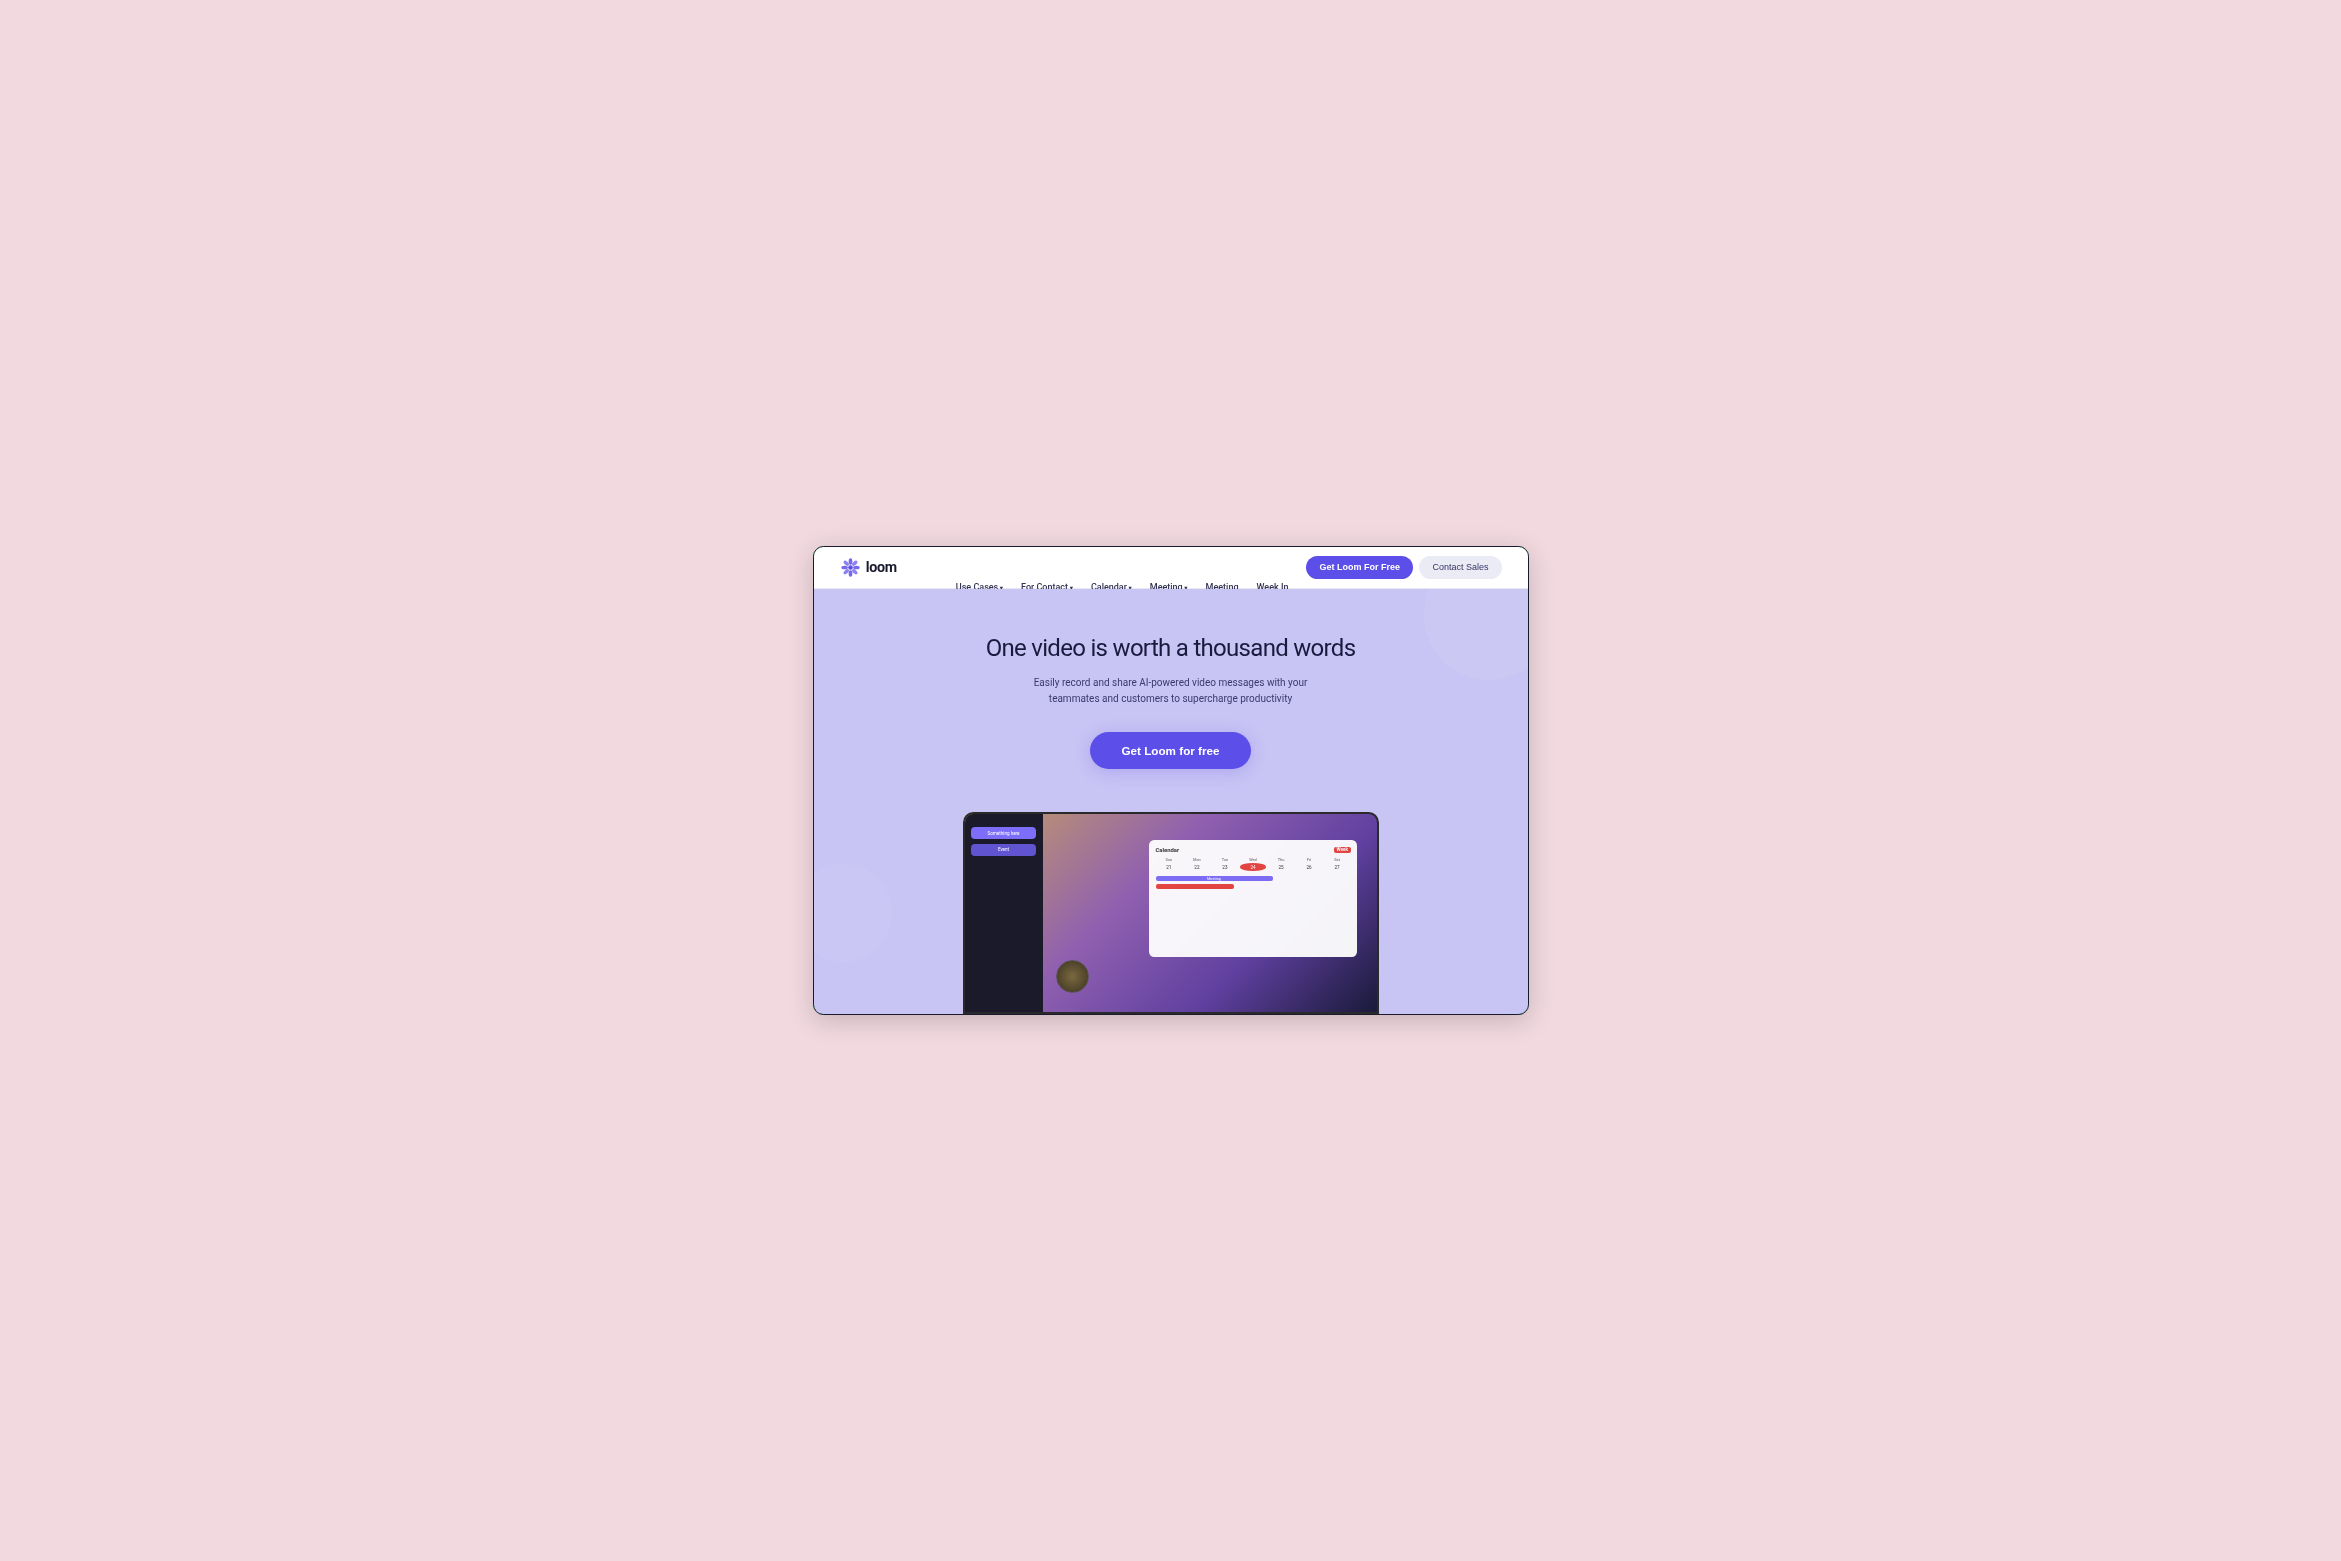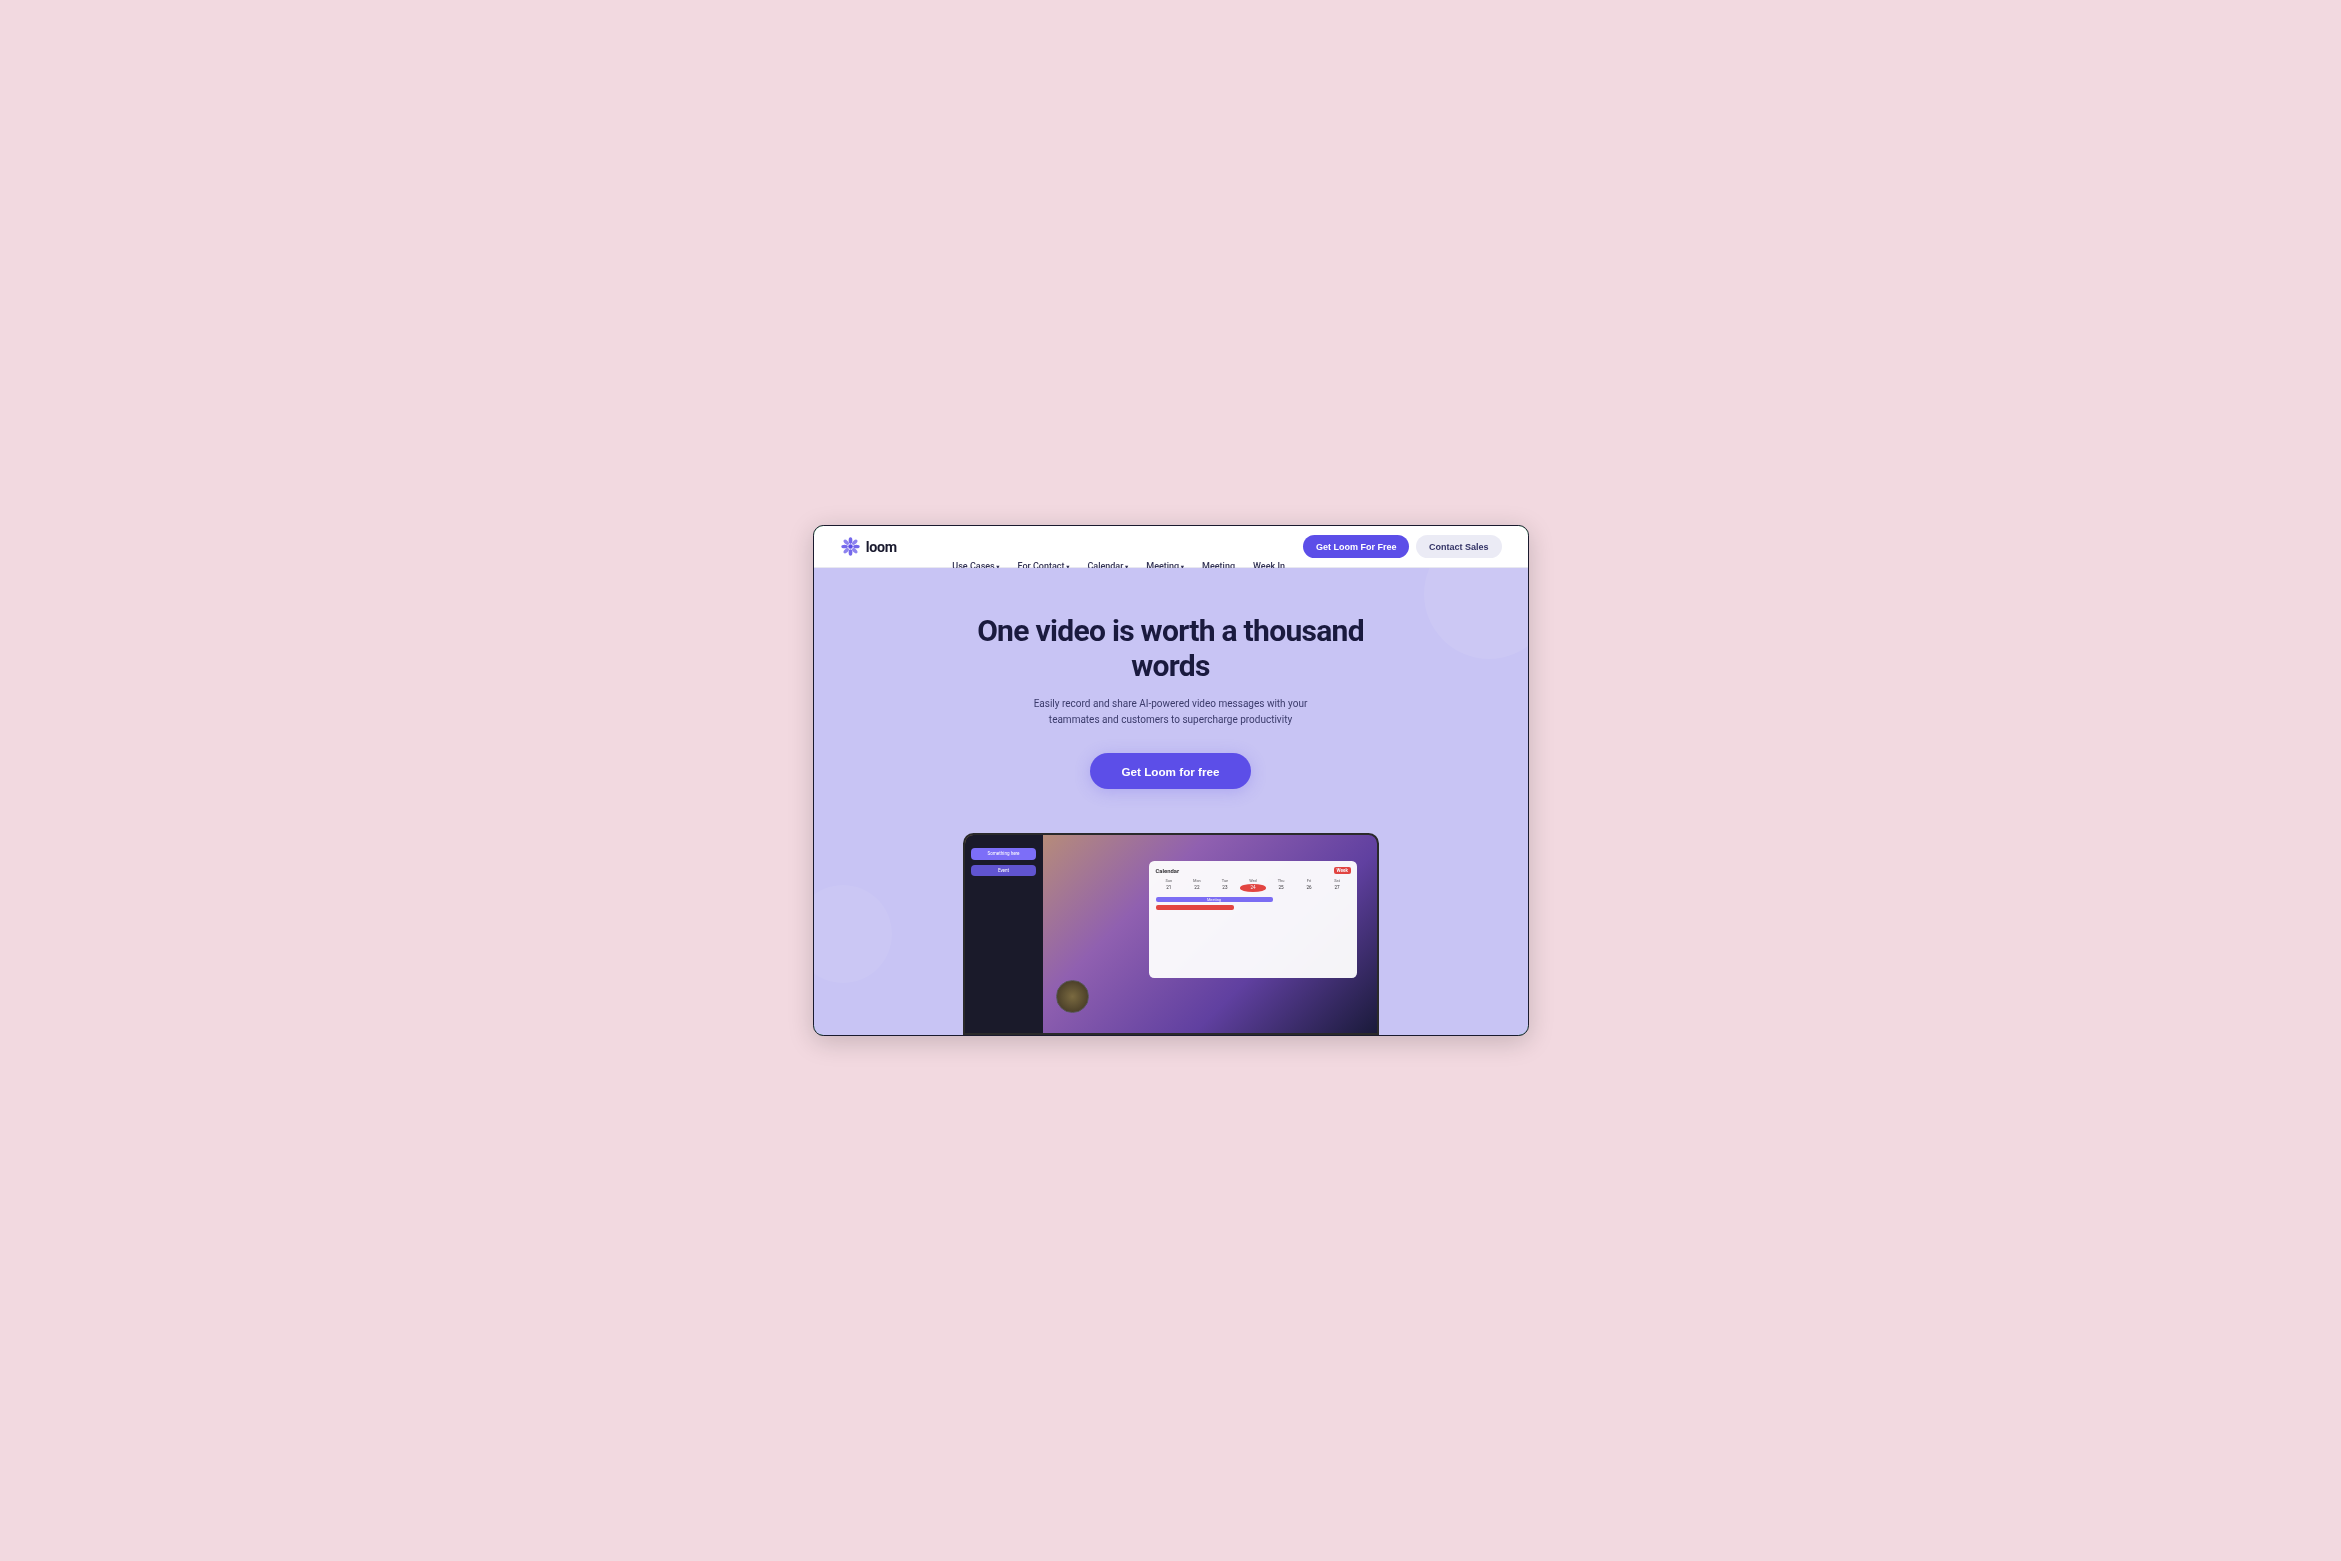--- a/index.html
+++ b/index.html
@@ -92,38 +92,38 @@
       white-space: nowrap;
     }
 
     .btn-secondary {
       background: #ebebf5;
       color: #333366;
       border: none;
       border-radius: 33px;
       padding: 6.5px 13px;
       font-size: 9px;
-      font-weight: 700;
+      font-weight: 400;
       cursor: pointer;
       white-space: nowrap;
     }
 
     
     .hero-section {
       background: #c8c4f4;
       padding: 46px 26px 0 26px;
       text-align: center;
       position: relative;
       overflow: hidden;
       min-height: 364px;
     }
 
     .hero-title {
-      font-size: 30px;
-      font-weight: 700;
+      font-size: 24px;
+      font-weight: 400;
       color: #1a1a3e;
       line-height: 1.15;
       max-width: 455px;
       margin: 0 auto 13px auto;
       letter-spacing: -0.7px;
     }
 
     .hero-subtitle {
       font-size: 10px;
       color: #3a3a6a;

